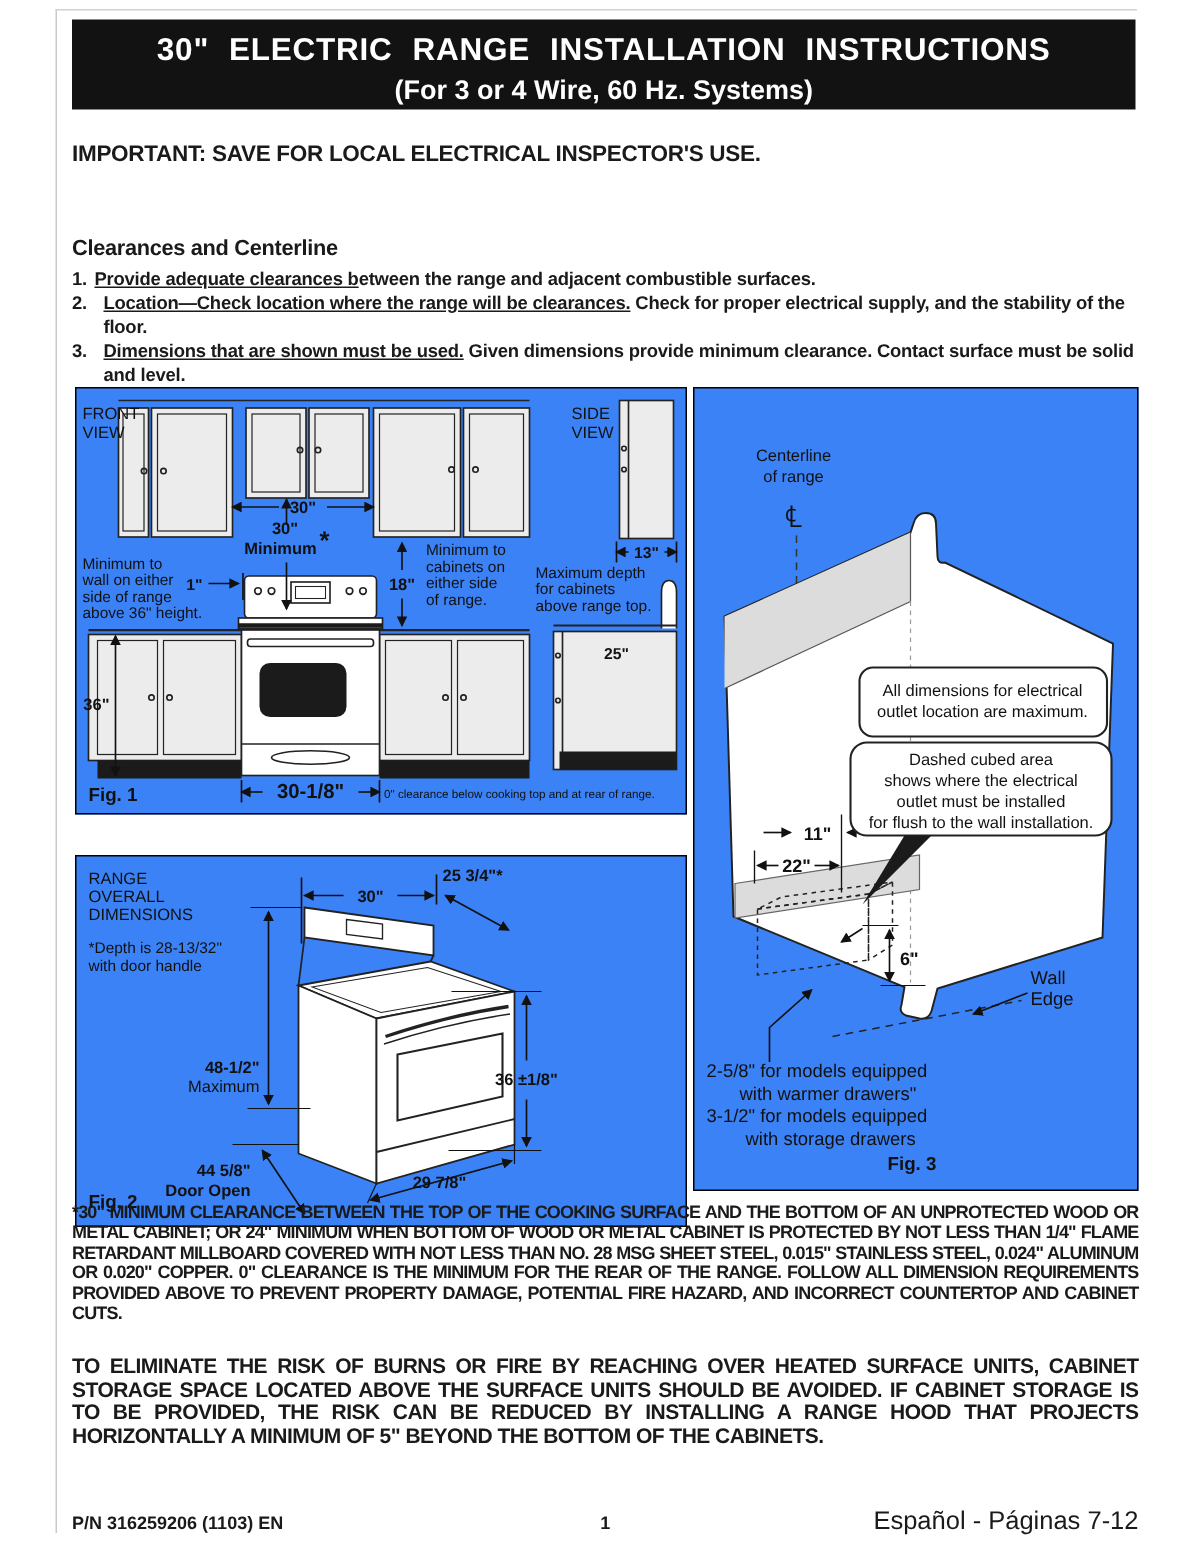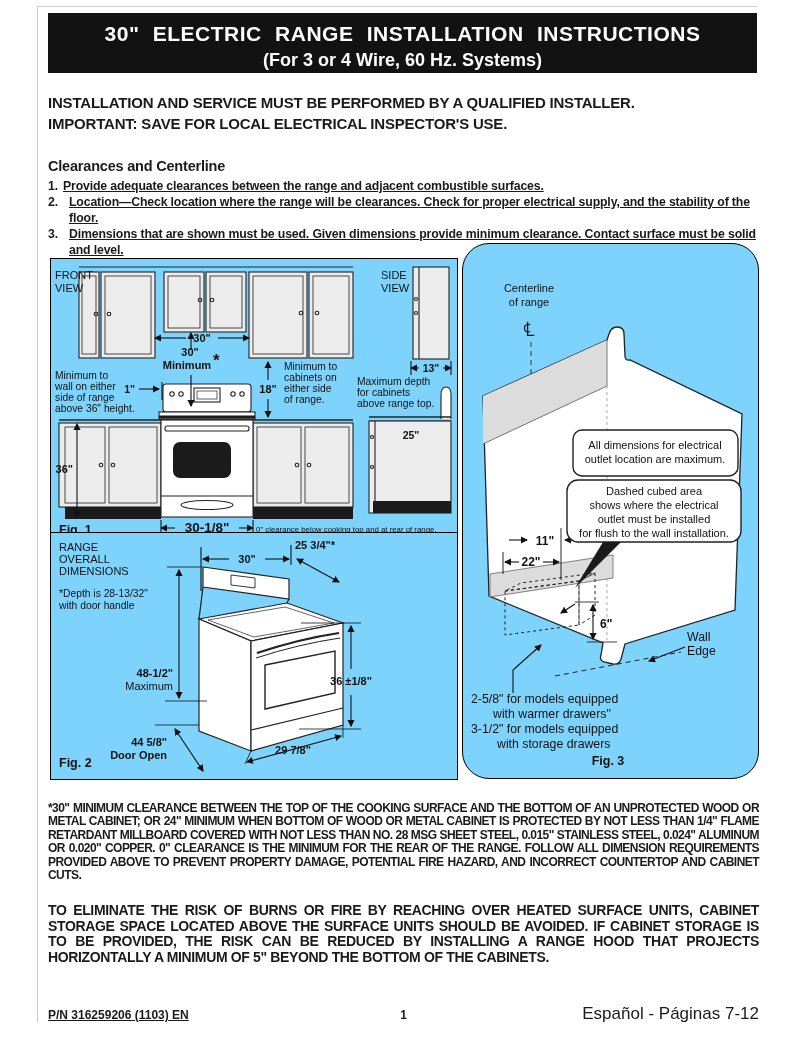--- a/index.html
+++ b/index.html
@@ -17,27 +17,27 @@
            font-size:15px; font-weight:bold; line-height:21px; letter-spacing:-0.2px; }
   .intro div { white-space:nowrap; }
 
   .heading { position:absolute; left:48px; top:158px; font-size:14.5px; font-weight:bold; letter-spacing:-0.2px; }
 
   .list { position:absolute; left:48px; top:178px; width:712px;
           font-size:12.3px; font-weight:bold; line-height:16px; letter-spacing:-0.15px; }
   .li { display:flex; }
   .li .num { flex:none; width:15px; }
   .li.wide .num { width:21px; }
-  .li .txt { flex:1;text-decoration:underline; }
+  .li .txt { flex:1; }
   .uline { text-decoration:underline; }
 
-  .figbox { position:absolute; border:1.6px solid #000; background:#7dd3fc; }
+  .figbox { position:absolute; border:1.6px solid #000; background:#3b82f6; }
   #fig1-box { left:50px;  top:258px; width:406px; height:283px; }
-  #fig2-box { left:50px;  top:532px; width:406px; height:246px; }
-  #fig3-box { left:462px; top:243px; width:295px; height:534px;border-radius:27px; }
+  #fig2-box { left:50px;  top:570px; width:406px; height:246px; }
+  #fig3-box { left:462px; top:258px; width:295px; height:534px; }
   .figbox svg { display:block; }
 
   svg text { font-family:"Liberation Sans", sans-serif; fill:#111; stroke:none; }
   .sv-lbl    { font-size:10.3px; }
   .sv-lbl11  { font-size:11px; }
   .sv-lbl-s  { font-size:7.8px; }
   .sv-dim    { font-size:11px; font-weight:bold; }
   .sv-dim-s  { font-size:10.5px; font-weight:bold; }
   .sv-dim-lg { font-size:13.5px; font-weight:bold; }
   .sv-dimN   { font-size:12px; font-weight:bold; }
@@ -47,38 +47,37 @@
   .sv-star   { font-size:17px; font-weight:bold; }
   .sv-cl     { font-size:20px; }
   .mid { text-anchor:middle; } .end { text-anchor:end; }
 
   .note1 { position:absolute; left:48px; top:802px; width:711px; font-size:12px; font-weight:bold;
            letter-spacing:-0.55px; line-height:13.4px; text-align:justify; }
   .note2 { position:absolute; left:48px; top:903px; width:711px; font-size:14px; font-weight:bold;
            letter-spacing:-0.35px; line-height:15.6px; text-align:justify; }
 
   .footer { position:absolute; left:48px; top:1004px; width:711px; display:flex; align-items:baseline; }
-  .footer .pn { width:280px; font-weight:bold; font-size:12px;text-decoration:underline; }
+  .footer .pn { width:280px; font-weight:bold; font-size:12px; }
   .footer .pg { flex:1; text-align:center; font-weight:bold; font-size:12px; }
   .footer .es { width:280px; text-align:right; font-size:17px; }
 </style>
 </head>
 <body>
 
 <div class="page">
   <div class="scan-edge-left"></div>
   <div class="scan-edge-top"></div>
 
   <div class="banner">
     <div class="t">30" ELECTRIC RANGE INSTALLATION INSTRUCTIONS</div>
     <div class="s">(For 3 or 4 Wire, 60 Hz. Systems)</div>
   </div>
 
   <div class="intro">
-    <div>INSTALLATION AND SERVICE MUST BE PERFORMED BY A QUALIFIED INSTALLER.</div>
     <div>IMPORTANT: SAVE FOR LOCAL ELECTRICAL INSPECTOR'S USE.</div>
   </div>
 
   <div class="heading">Clearances and Centerline</div>
 
   <div class="list">
     <div class="li">
       <span class="num">1.</span>
       <span class="txt"><span class="uline">Provide adequate clearances b</span><span>etween the range and adjacent combustible surfaces.</span></span>
     </div>

